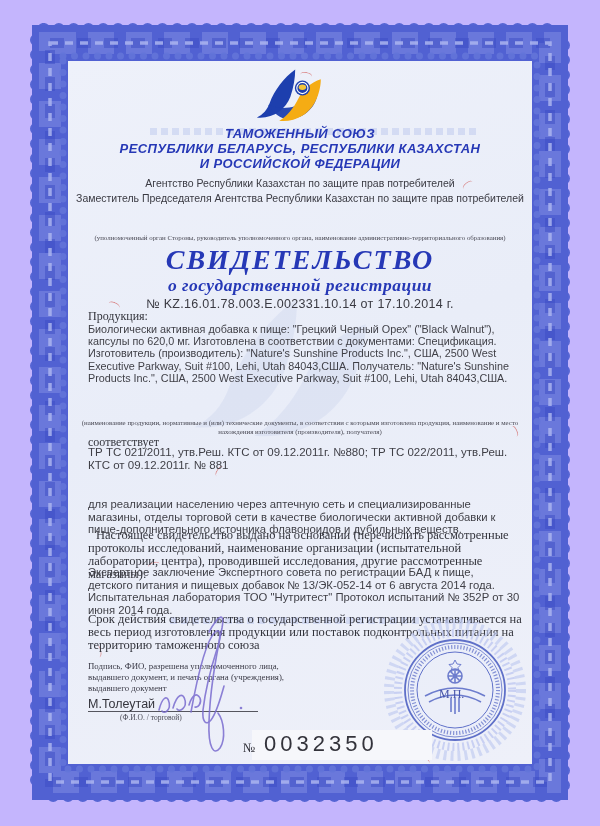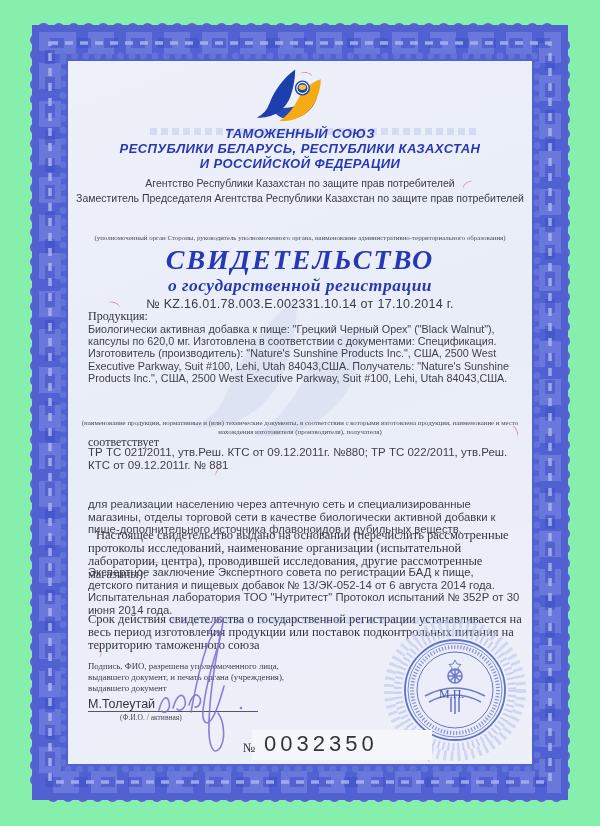--- a/index.html
+++ b/index.html
@@ -1,16 +1,16 @@
 <!DOCTYPE html>
 <html><head>
 <meta charset="utf-8">
 <style>
   html,body{margin:0;padding:0;}
-  .scan{position:relative;width:600px;height:826px;background:#86efac;overflow:hidden;
+  .scan{position:relative;width:600px;height:826px;background:#c4b5fd;overflow:hidden;
         font-family:"Liberation Sans",sans-serif;}
   
   .paper{position:absolute;left:68px;top:61px;width:464px;height:703px;
          background:linear-gradient(160deg,#eef1fa 0%,#e9edf8 45%,#eef0f9 100%);}
   .frame-svg{position:absolute;left:0;top:0;}
   
   .t{position:absolute;color:#3f3f46;}
   .center{left:80px;width:440px;text-align:center;}
   .blue{color:#2638b6;}
   .serif{font-family:"Liberation Serif",serif;}
@@ -100,21 +100,21 @@
   <div class="t body-serif" style="left:88px;top:529px;width:438px;text-indent:8px;">Настоящее свидетельство выдано на основании (перечислить рассмотренные протоколы исследований, наименование организации  (испытательной лаборатории, центра), проводившей исследования, другие рассмотренные магазины):</div>
   <div class="t body-sans" style="left:88px;top:566px;width:432px;font-size:11.3px;line-height:12.5px;">Экспертное заключение Экспертного совета по регистрации БАД к пище, детского питания и пищевых добавок № 13/ЭК-052-14 от 6 августа 2014 года. Испытательная лаборатория ТОО "Нутритест" Протокол испытаний № 352Р от 30 июня 2014 года.</div>
   <div class="t body-serif" style="left:88px;top:613px;width:442px;">Срок действия свидетельства о государственной регистрации устанавливается на весь период изготовления продукции или поставок подконтрольных питания на территорию таможенного союза</div>
 
   <div class="t sig-note" style="left:88px;top:661px;width:250px;">Подпись, ФИО,  разрешена уполномоченного лица,</div>
   <div class="t sig-note" style="left:88px;top:672px;width:250px;">выдавшего документ, и печать органа (учреждения),</div>
   <div class="t sig-note" style="left:88px;top:683px;width:250px;">выдавшего документ</div>
 
   <div class="t sans" style="left:88px;top:697px;font-size:12.5px;color:#34343c;">М.Толеутай</div>
   <div style="position:absolute;left:88px;top:711px;width:170px;border-bottom:1px solid #55555e;"></div>
-  <div class="t fineprint" style="left:120px;top:714px;font-size:7.5px;">(Ф.И.О. / активная)</div>
+  <div class="t fineprint" style="left:120px;top:714px;font-size:7.5px;">(Ф.И.О. / торговой)</div>
 
   <svg style="position:absolute;left:145px;top:600px;" width="120" height="175" viewBox="0 0 120 175">
     <g fill="none" stroke="#7a6ccf" stroke-width="1.6" stroke-linecap="round" opacity="0.85">
       <path d="M14 110 c3 -12 8 -16 10 -8 c2 7 -4 13 -7 9 m11 -3 c4 -14 10 -16 12 -8 c2 7 -5 13 -8 9 m12 -4 c3 -10 8 -13 11 -7 c2 5 -2 10 -5 9"></path>
       <path d="M46 112 c8 -44 16 -72 24 -80 c6 -5 6 5 2 17 c-7 22 -12 44 -14 61 c-1 12 3 16 8 10 c6 -8 9 -20 13 -34"></path>
       <path d="M64 32 c10 -18 16 -20 13 -4 c-6 28 -12 62 -13 94 c-1 26 5 34 11 26 c6 -9 4 -27 -2 -35"></path>
       <circle cx="96" cy="108" r="1.3" fill="#7a6ccf" stroke="none"></circle>
     </g>
   </svg>
 

